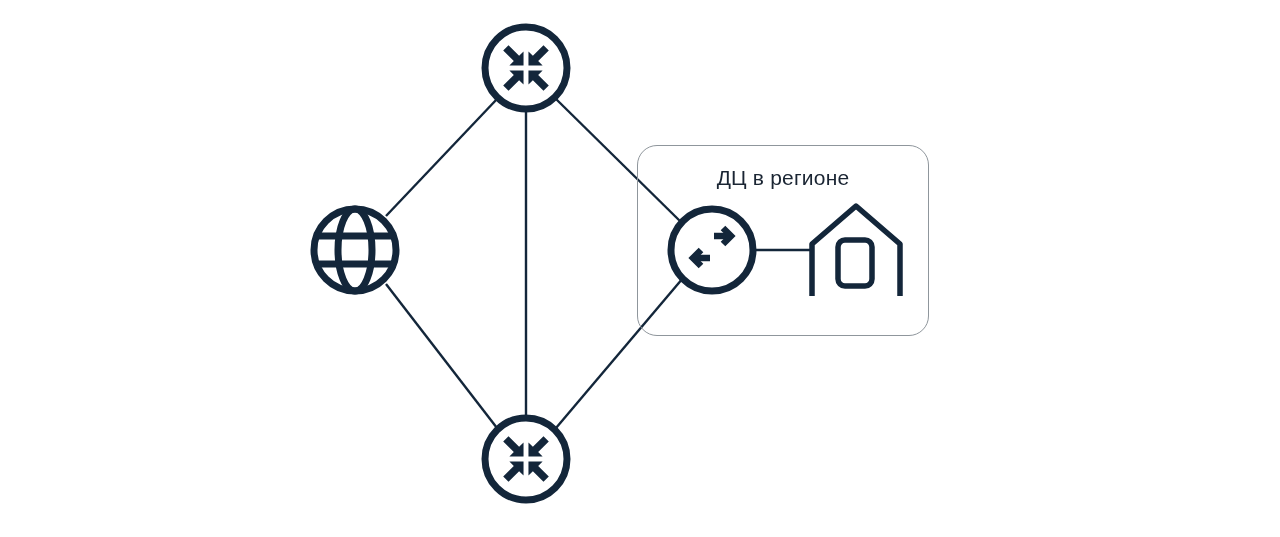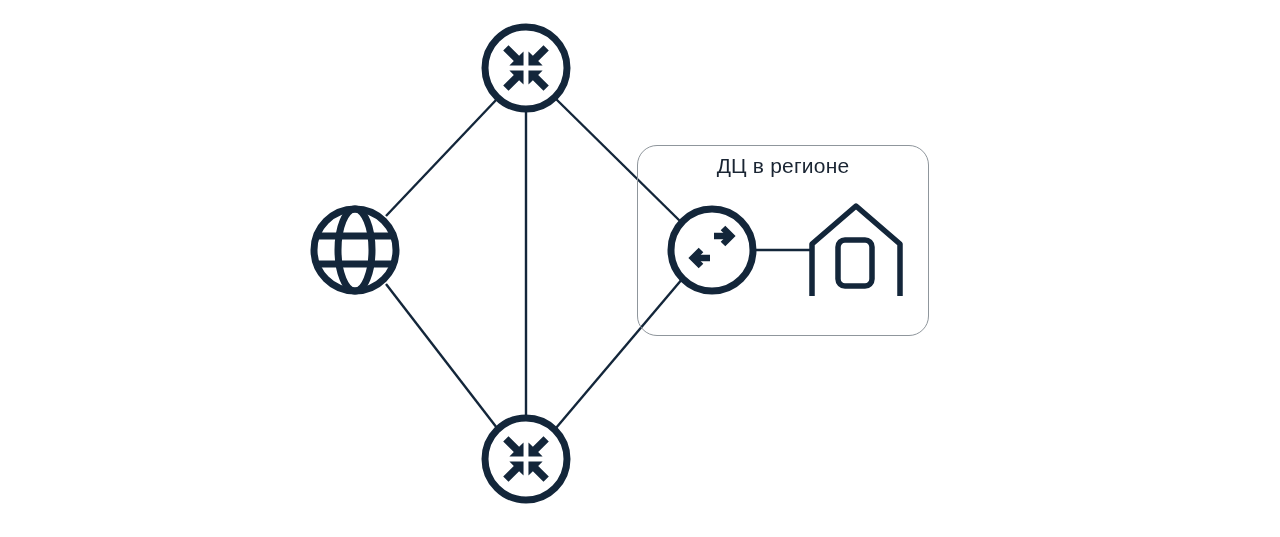--- a/index.html
+++ b/index.html
@@ -3,21 +3,21 @@
   <meta charset="utf-8">
   <style>
     html, body { margin: 0; padding: 0; background: #ffffff; }
     body { width: 1280px; height: 537px; position: relative; overflow: hidden; font-family: "Liberation Sans", sans-serif; }
     #diagram { position: absolute; left: 0; top: 0; width: 1280px; height: 537px; }
     .region-box {
       position: absolute; left: 637px; top: 145px; width: 292px; height: 191px;
       border: 1.5px solid #8f969c; border-radius: 20px; box-sizing: border-box; background: transparent;
     }
     .region-label {
-      position: absolute; left: 637px; top: 154px; width: 292px; text-align: center;
+      position: absolute; left: 637px; top: 166px; width: 292px; text-align: center;
       font-family: "Liberation Sans", sans-serif; font-size: 21px; color: #1a2533; letter-spacing: 0.2px;
     }
   </style>
 </head>
 <body>
 
 <div>
   <svg id="diagram" width="1280" height="537" viewBox="0 0 1280 537">
 
     <g stroke="#13263a" stroke-width="2.4" fill="none">

